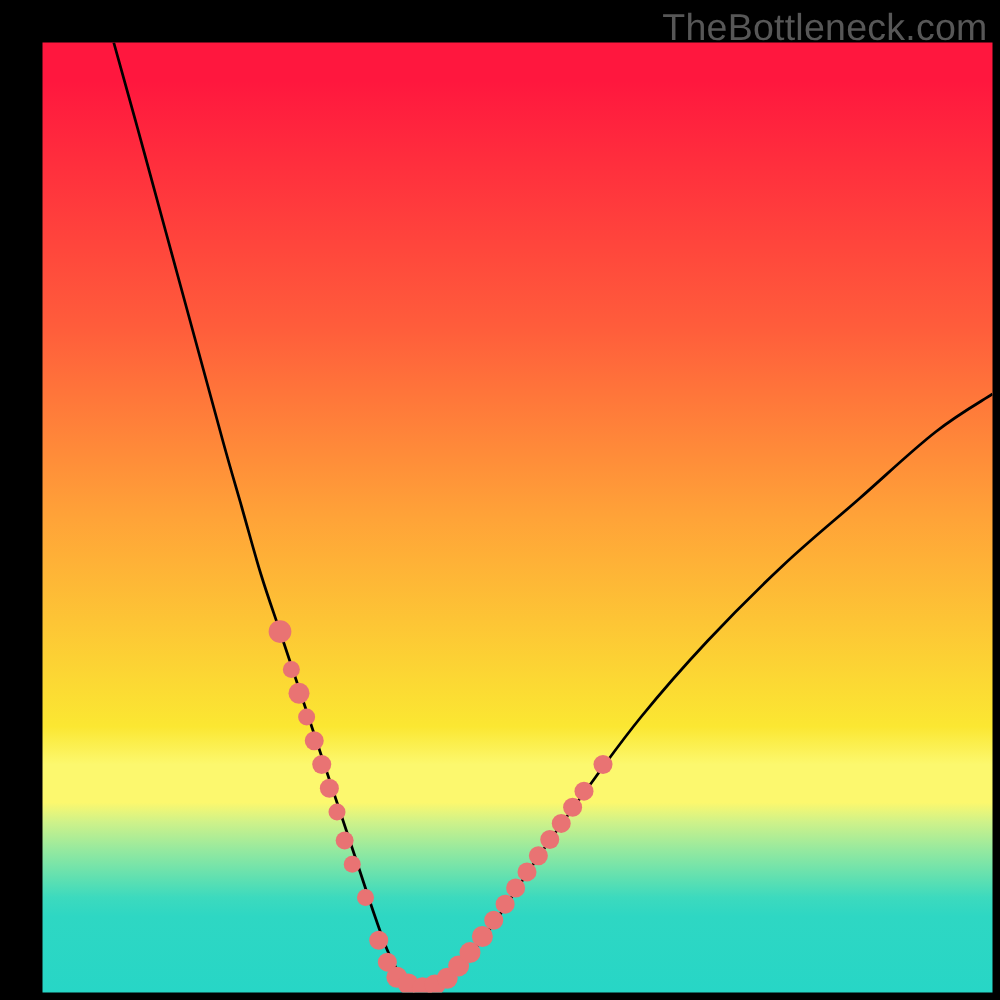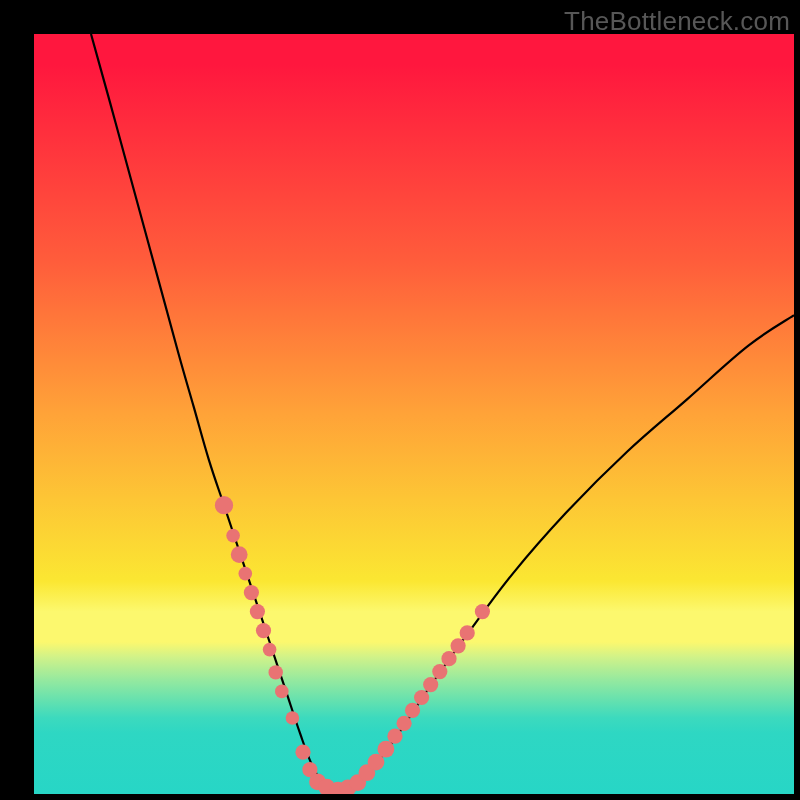--- a/index.html
+++ b/index.html
@@ -40,21 +40,21 @@
       #3cdabe 90%,
       #2ed7c3 92%,
       #27d6c6 100%
     );
   }
   .watermark {
     position: absolute;
     top: 6px;
     right: 10px;
     color: #575757;
-    font-size: 26px;
+    font-size: 30px;
     font-weight: 400;
     letter-spacing: 0.2px;
   }
   svg.curve {
     position: absolute;
     left: 0;
     top: 0;
     width: 760px;
     height: 760px;
   }

